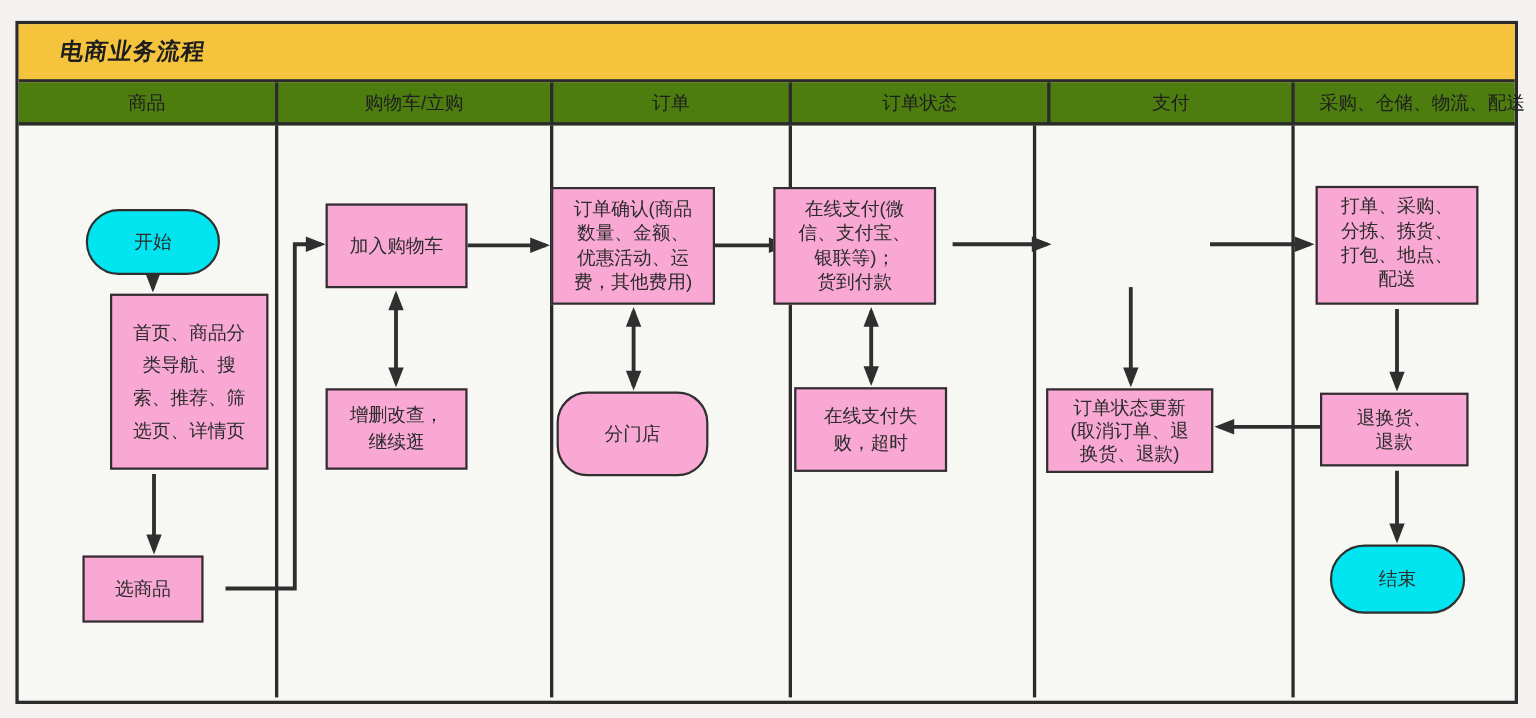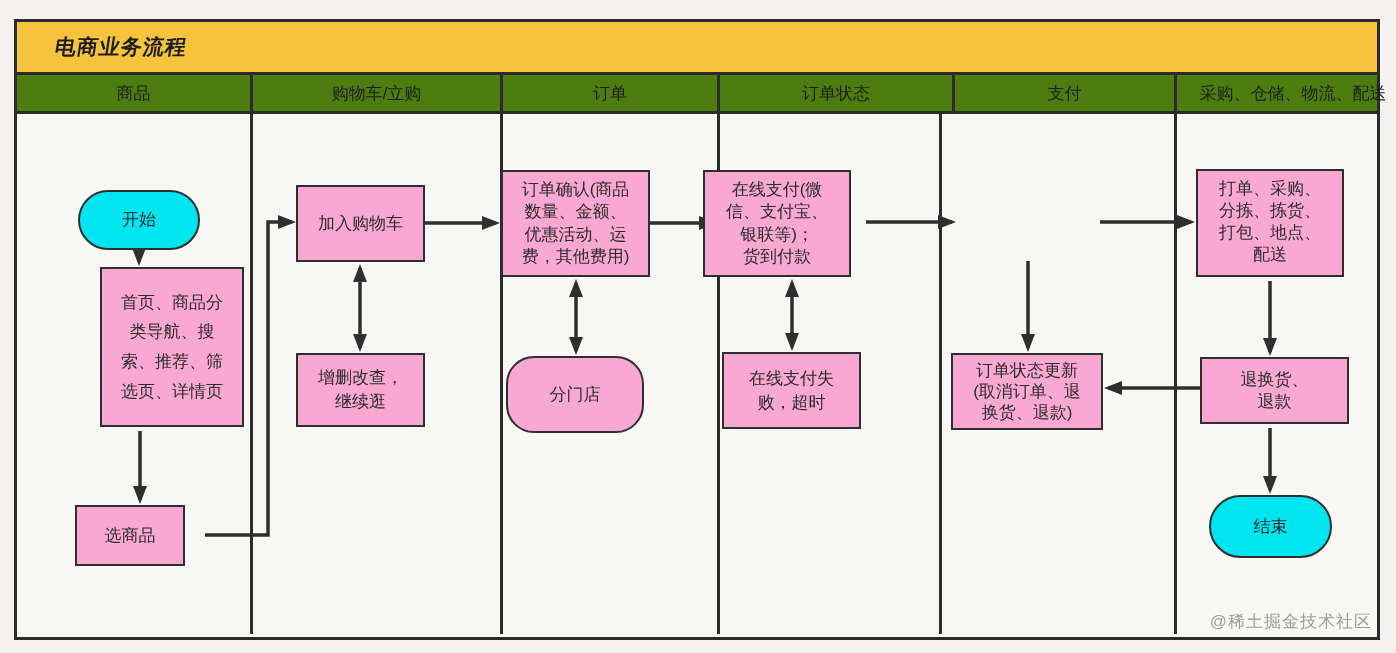--- a/index.html
+++ b/index.html
@@ -149,20 +149,19 @@
 
     <div class="node" style="left:934px; top:331px; width:152px; height:77px; line-height:1.25;">订单状态更新
 (取消订单、退
 换货、退款)</div>
 
     <div class="node" style="left:1179px; top:147px; width:148px; height:108px; line-height:1.3;font-family:Liberation Mono, monospace;">打单、采购、
 分拣、拣货、
 打包、地点、
 配送</div>
 
-    <div class="node" style="left:1183px; top:335px; width:149px; height:67px; line-height:1.25;">退换货、
+    <div class="node" style="left:1183px; top:335px; width:135px; height:67px; line-height:1.25;">退换货、
 退款</div>
 
     <div class="node terminal" style="left:1192px; top:473px; width:123px; height:63px;">结束</div>
 
-    <div class="watermark">@稀土掘金技术社区</div>
   </div>
 </div>
 
 </body></html>

